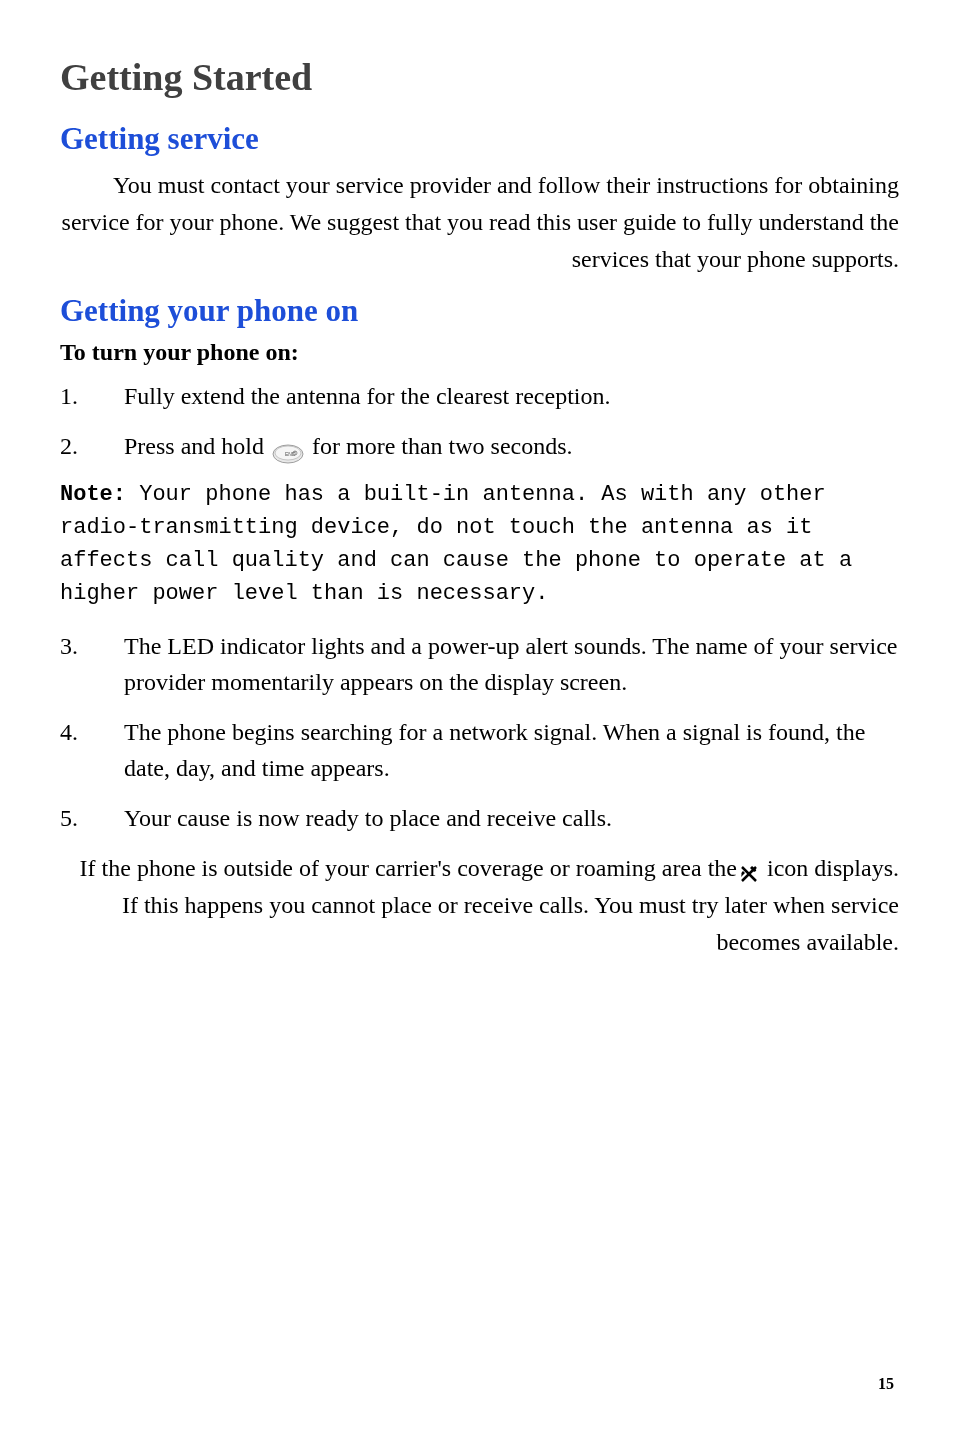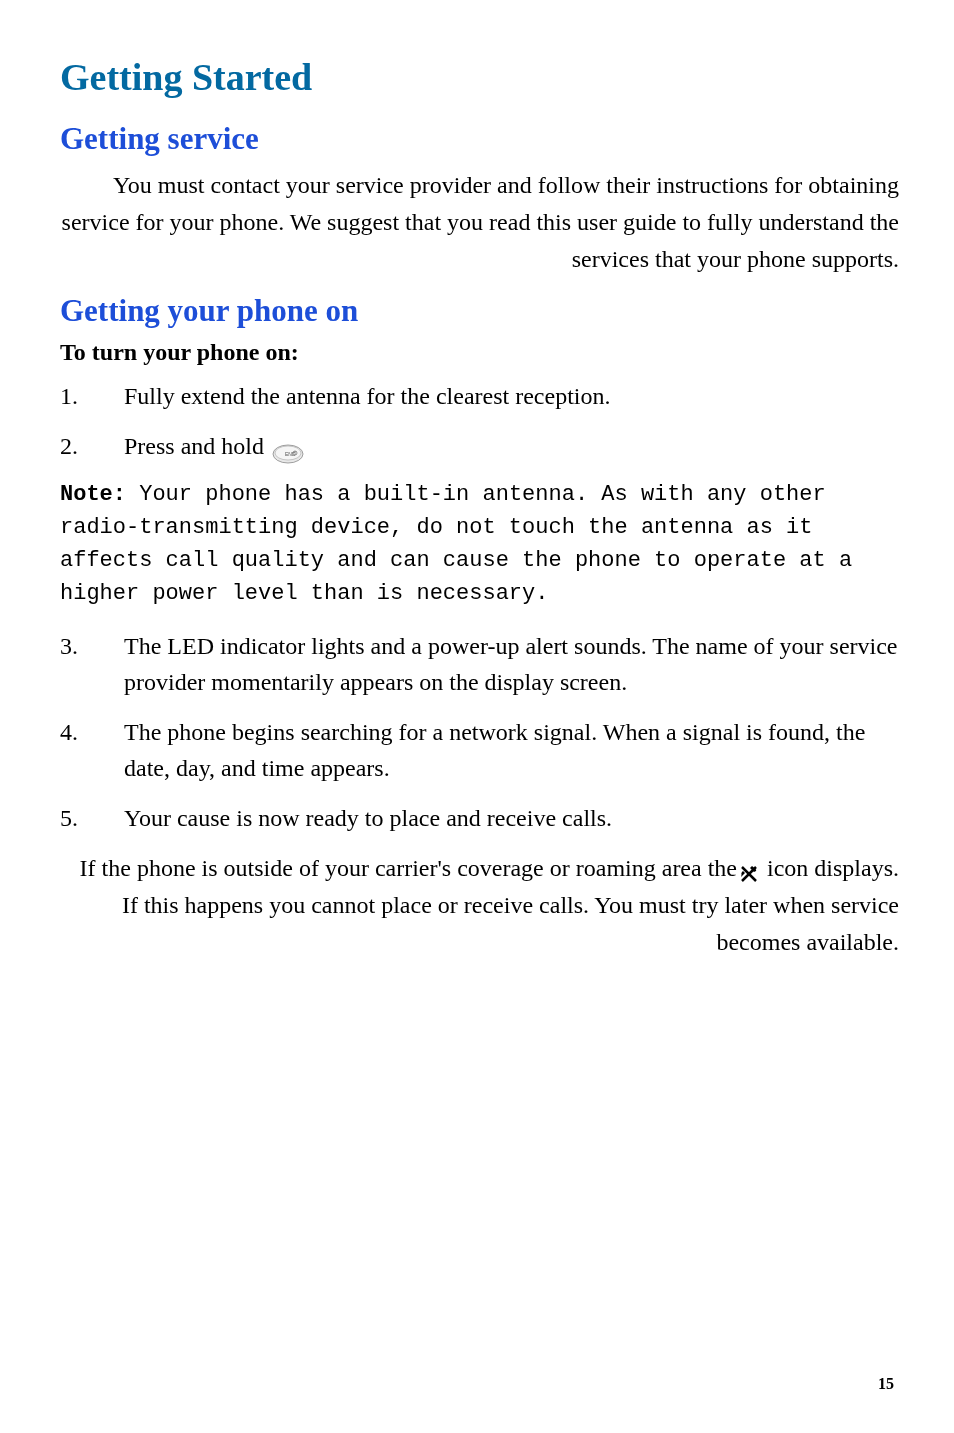--- a/index.html
+++ b/index.html
@@ -10,21 +10,21 @@
     body {
       width: 954px;
       height: 1433px;
       background: #ffffff;
       font-family: Georgia, 'Times New Roman', serif;
       padding: 55px 55px 40px 60px;
       color: #000000;
       position: relative;
     }
     .chapter-title {
-      color: #0369a1;
+      color: #404040;
       font-size: 38px;
       font-weight: bold;
       margin-bottom: 22px;
       font-family: Georgia, 'Times New Roman', serif;
     }
     .section-title {
       color: #1d4ed8;
       font-size: 31px;
       font-weight: bold;
       margin-bottom: 10px;
@@ -115,21 +115,21 @@
 
 <div class="list-item">
   <span class="list-number">2.</span>
   <span class="list-content">
     <span>Press and hold </span><span class="end-key-icon"><svg viewBox="0 0 32 20" xmlns="http://www.w3.org/2000/svg">
           <ellipse cx="16" cy="10" rx="15" ry="9" fill="#e8e8e8" stroke="#888" stroke-width="0.8"></ellipse>
           <ellipse cx="16" cy="9" rx="13" ry="7" fill="#f5f5f5" stroke="#999" stroke-width="0.5"></ellipse>
           <text x="13" y="12" font-size="5" fill="#555" font-family="sans-serif">END</text>
           <circle cx="23" cy="9" r="2" fill="none" stroke="#555" stroke-width="0.6"></circle>
           <line x1="23" y1="7" x2="23" y2="9" stroke="#555" stroke-width="0.6"></line>
-        </svg></span>
+        </svg></span><span> for more than two seconds.</span>
   </span>
 </div>
 
 <div class="note-block">
   <span class="note-label">Note:</span><span> Your phone has a built-in antenna. As with any other radio-transmitting device, do not touch the antenna as it affects call quality and can cause the phone to operate at a higher power level than is necessary.</span>
 </div>
 
 <div class="list-item">
   <span class="list-number">3.</span>
   <span class="list-content">The LED indicator lights and a power-up alert sounds. The name of your service provider momentarily appears on the display screen.</span>

